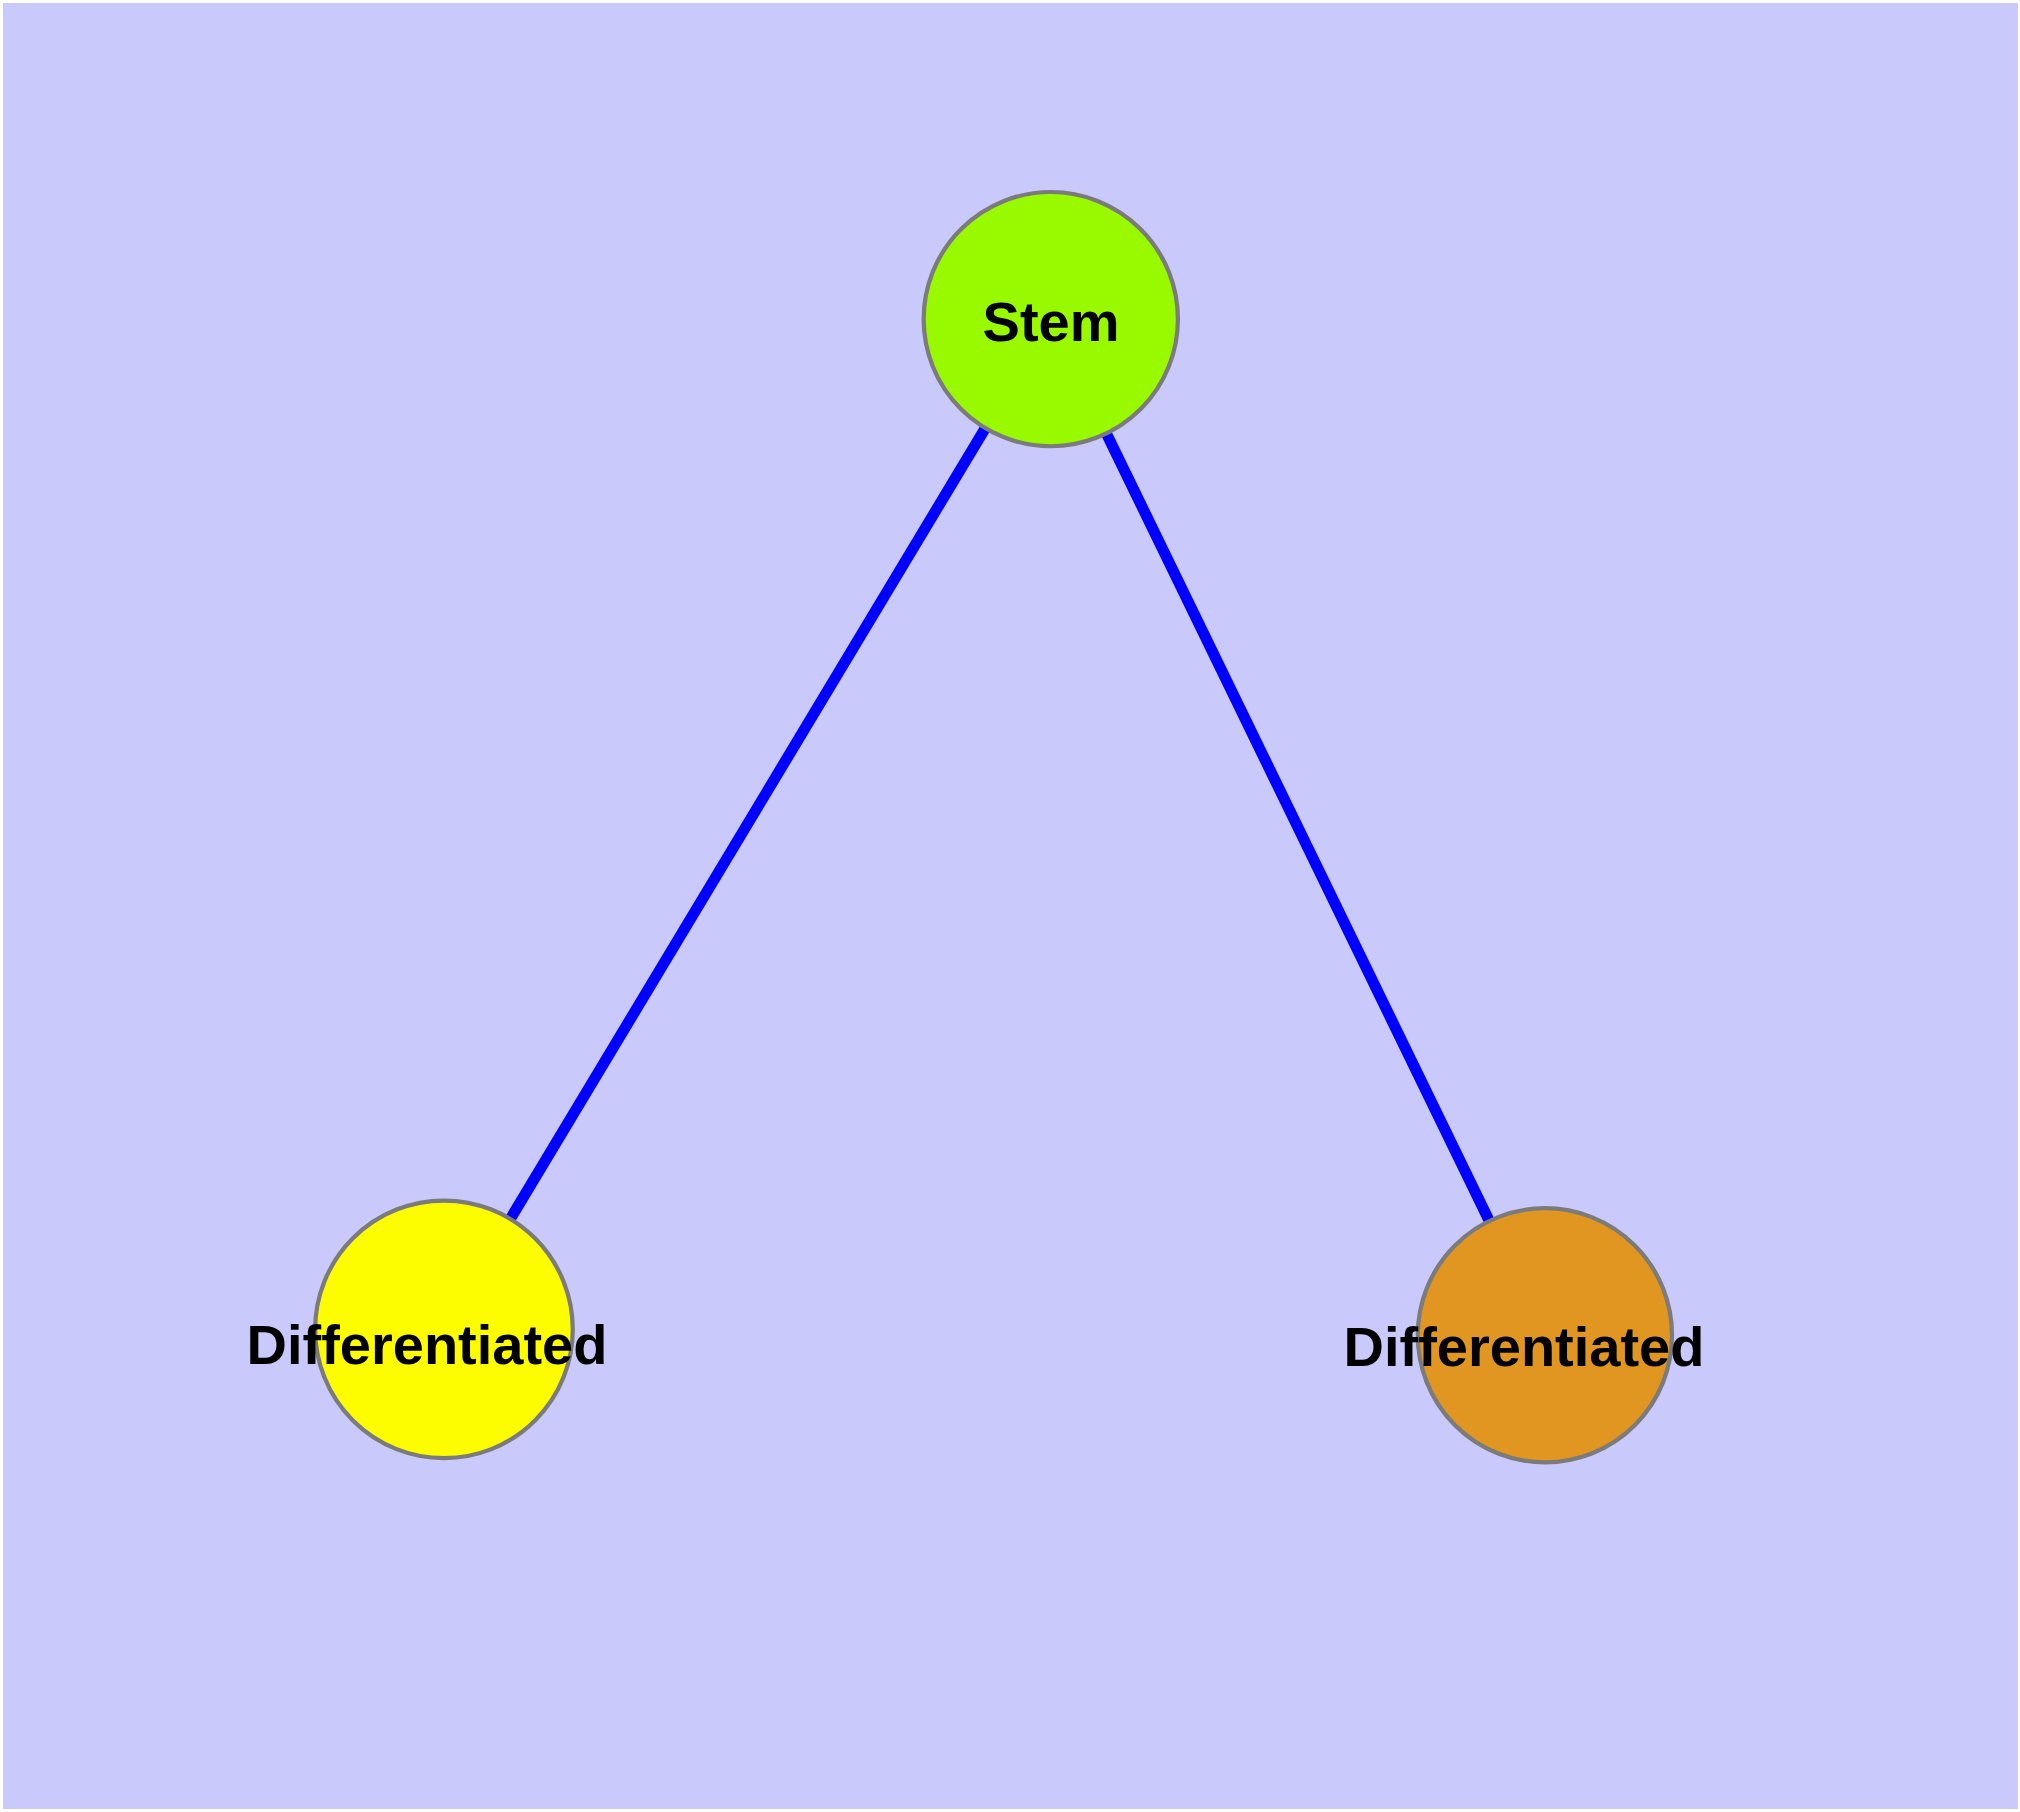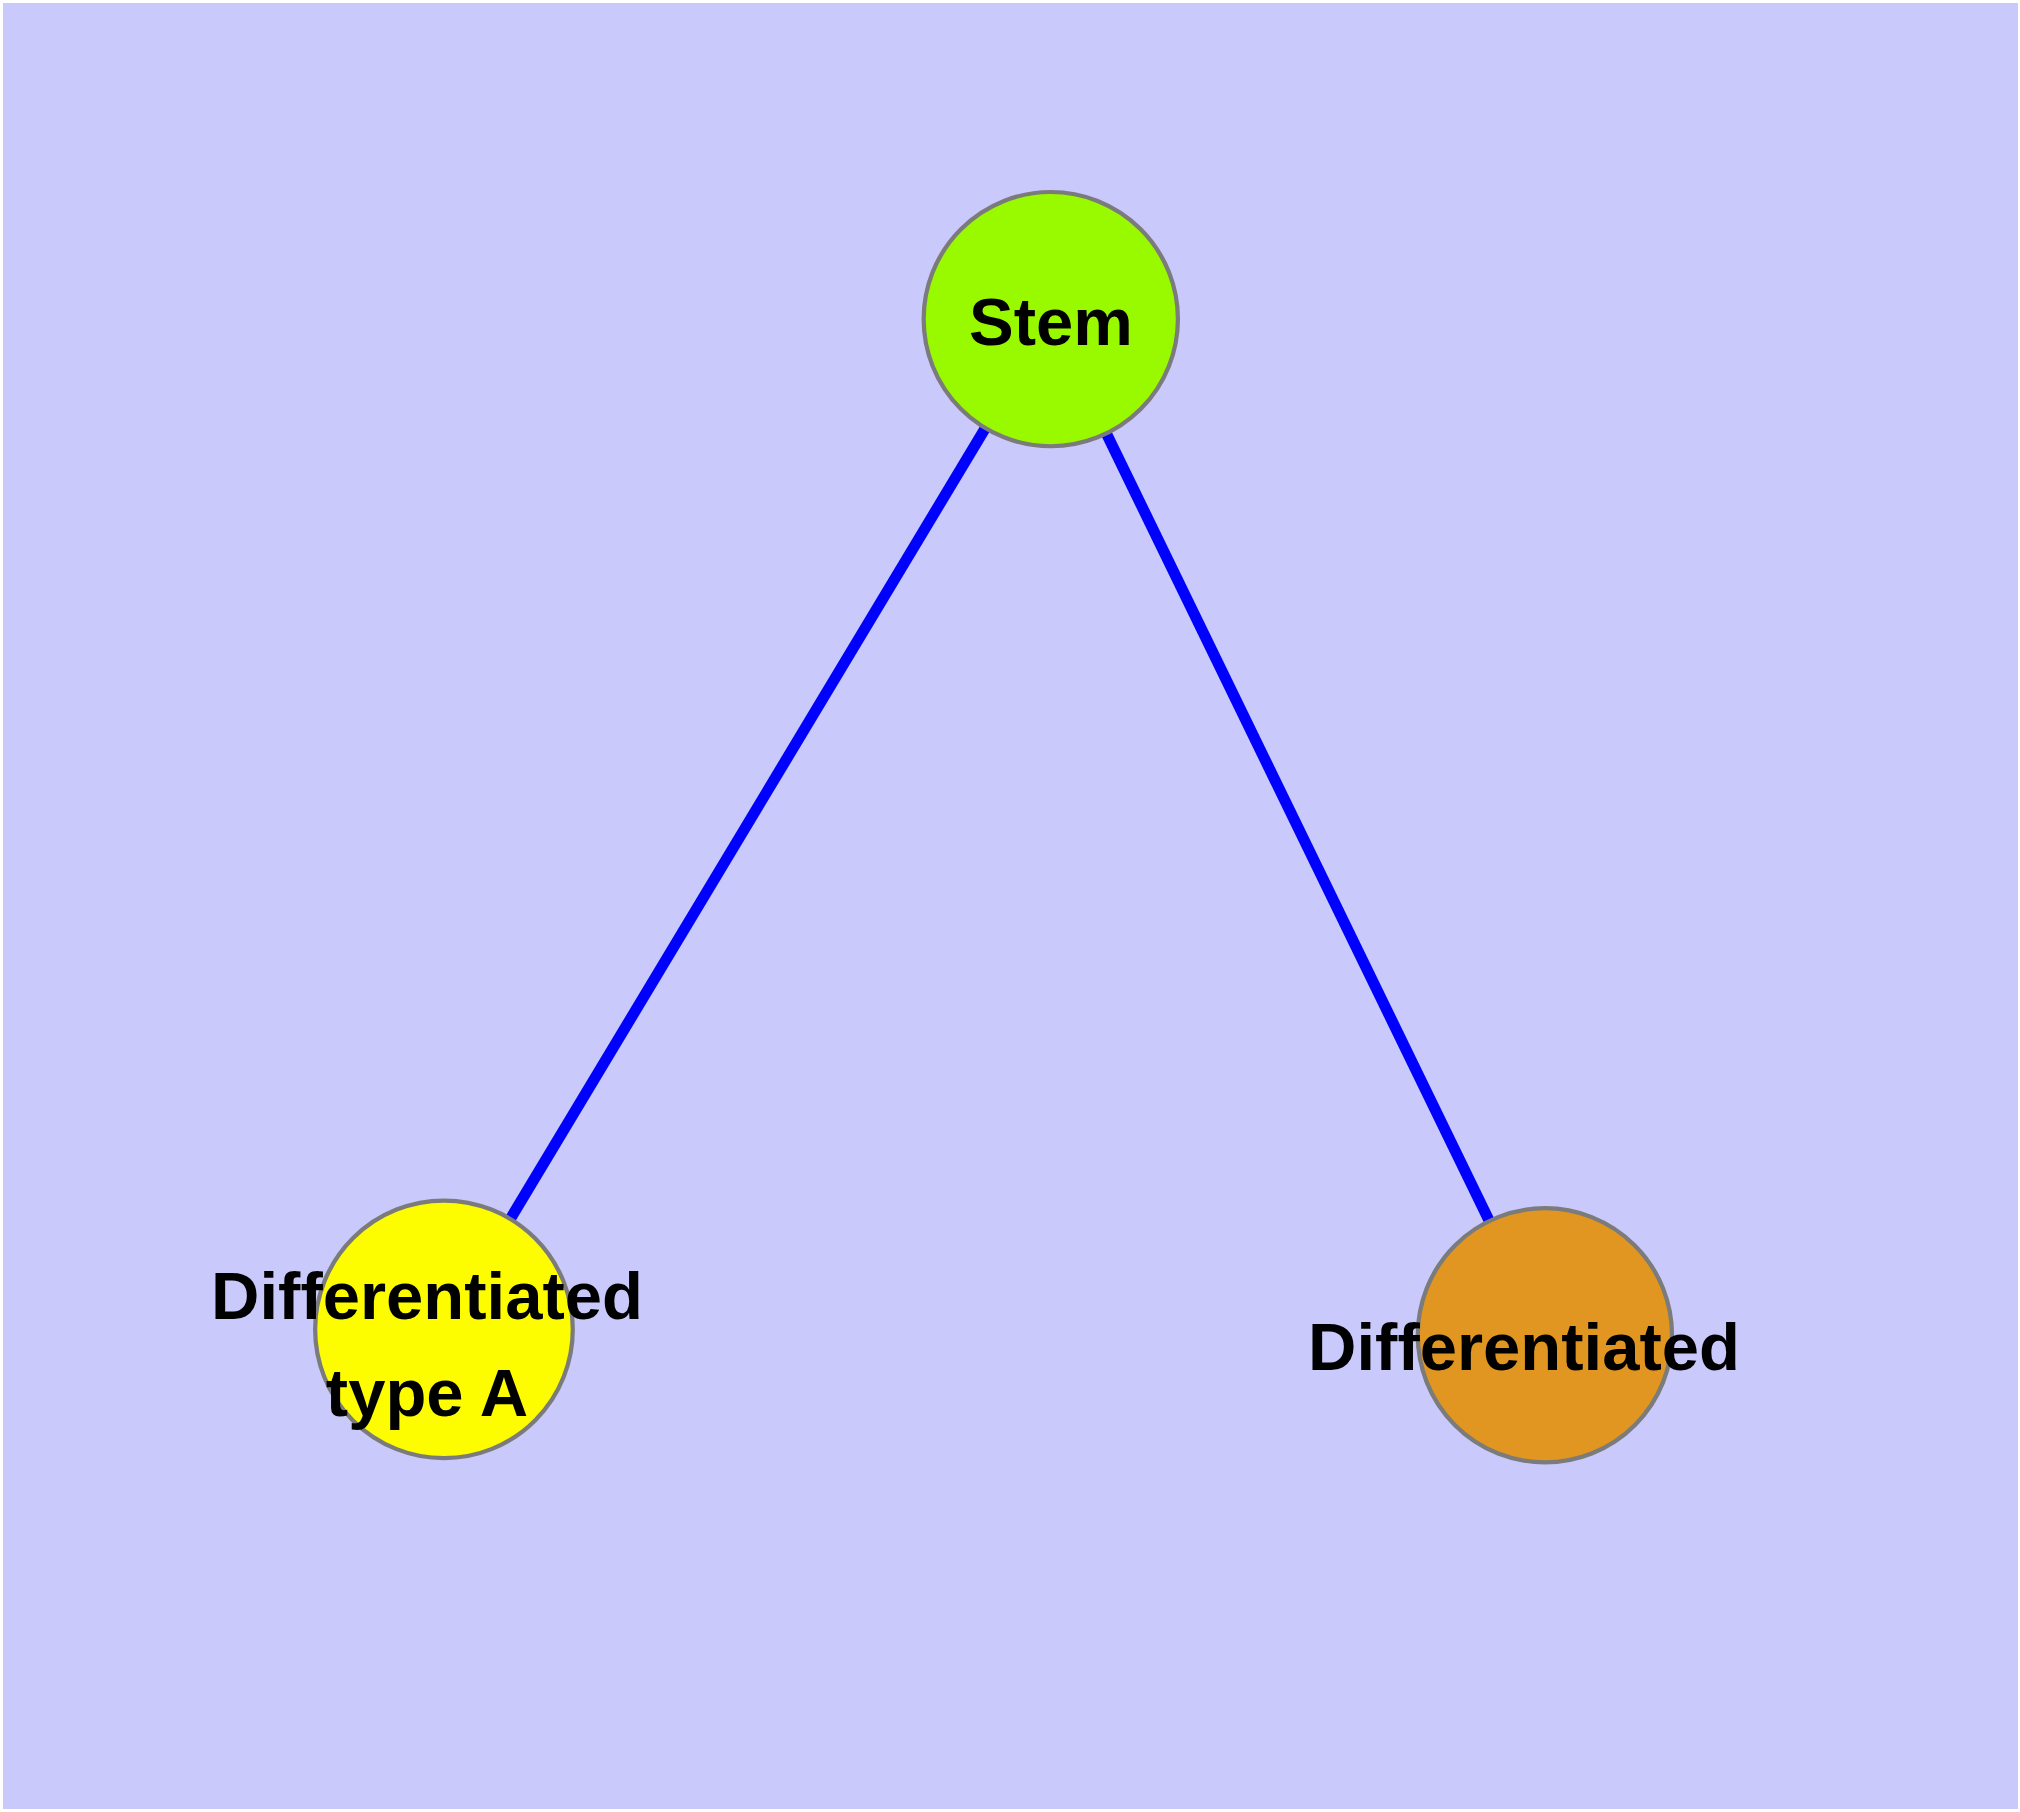--- a/index.html
+++ b/index.html
@@ -31,21 +31,21 @@
   .graph-svg circle {
     stroke: #7b7b7b;
     stroke-width: 5px;
   }
   .node-label {
     position: absolute;
     transform: translate(-50%, -50%);
     text-align: center;
     color: #000000;
     font-weight: bold;
-    font-size: 67px;
+    font-size: 56px;
     line-height: 97px;
     white-space: nowrap;
   }
   .node-label .line {
     display: block;
   }
 </style>
 </head>
 <body>
 
@@ -60,21 +60,20 @@
     <circle cx="520" cy="1565" r="152" fill="#fdfd00"></circle>
     <circle cx="1819" cy="1572" r="150" fill="#e09620"></circle>
   </svg>
 
   <div class="node-label" style="left:1048px; top:318px;">
     <span class="line">Stem</span>
   </div>
 
   <div class="node-label" style="left:424px; top:1341px;">
     <span class="line">Differentiated</span>
-    <span class="line">type A</span>
   </div>
 
   <div class="node-label" style="left:1521px; top:1343px;">
     <span class="line">Differentiated</span>
   </div>
 
 </div>
 
 
 </body></html>

